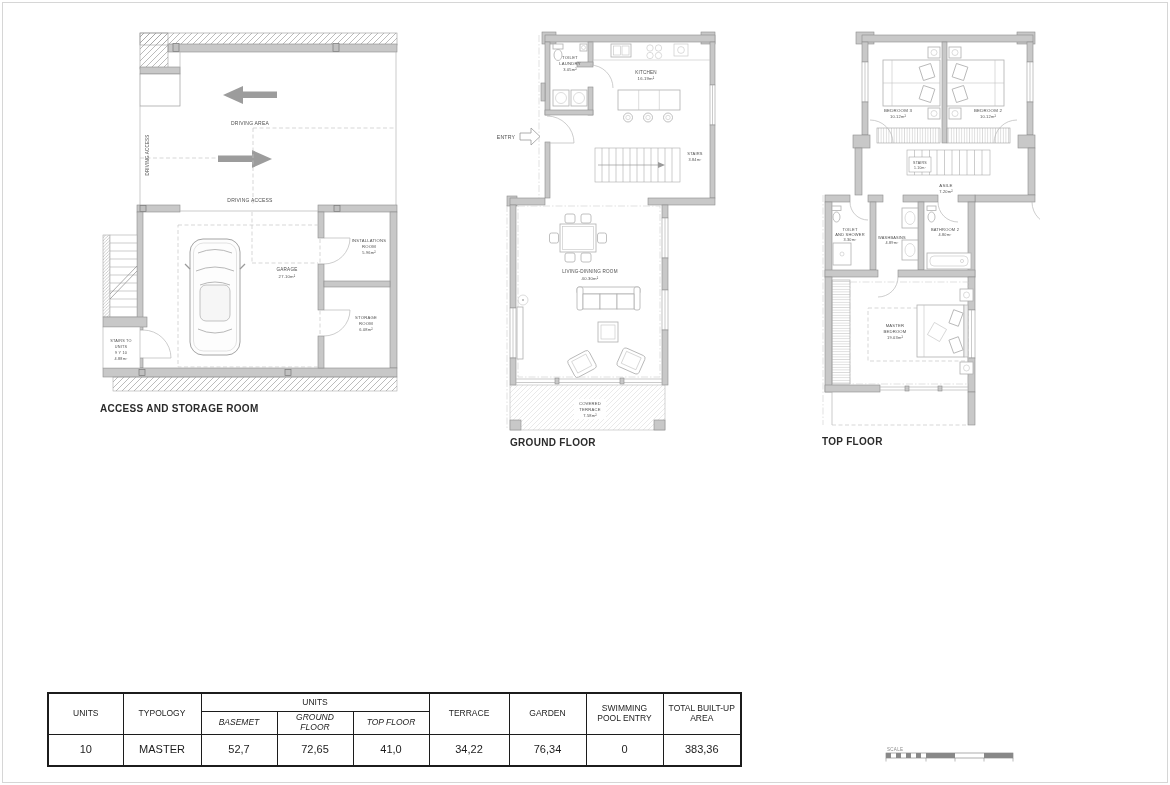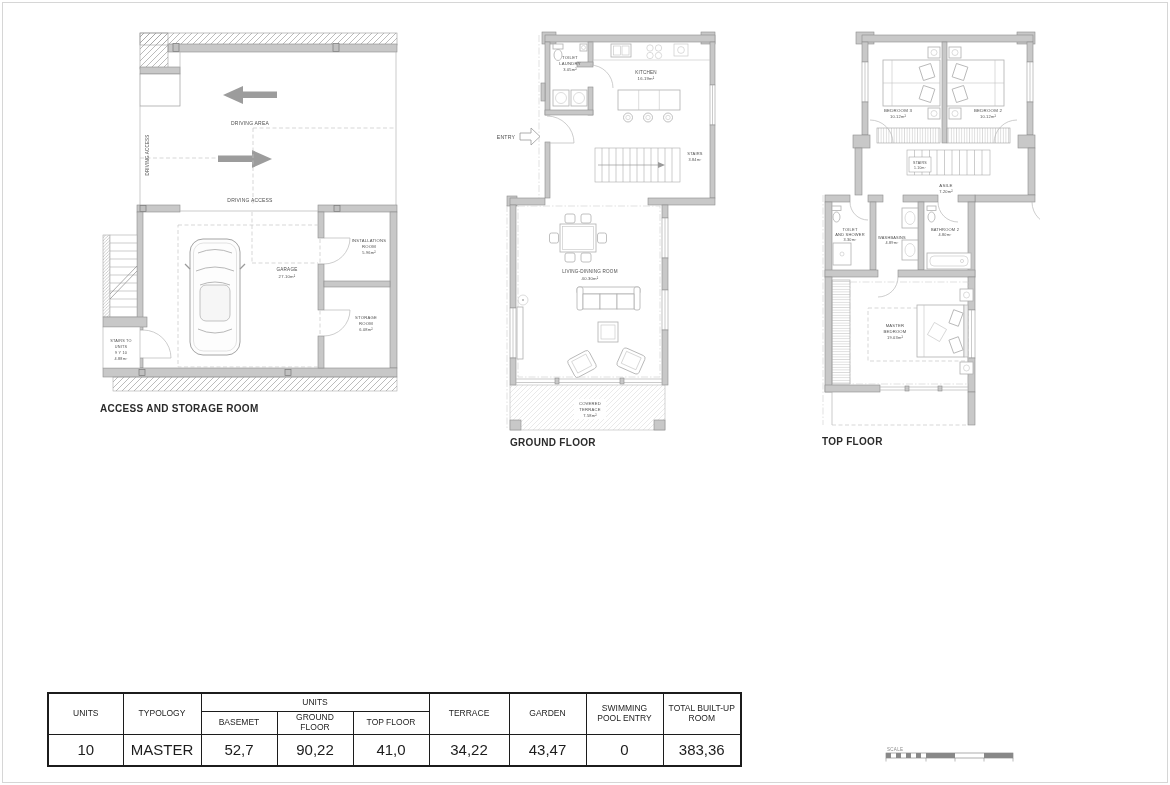--- a/index.html
+++ b/index.html
@@ -19,23 +19,23 @@
   .dash{stroke:#c6c6c6;stroke-width:.7;fill:none;stroke-dasharray:4 2.5;}
   .dashdot{stroke:#cfcfcf;stroke-width:.6;fill:none;stroke-dasharray:7 2 1.5 2;}
   .arrowfill{fill:#9c9c9c;}
   text.lab{font-family:"Liberation Sans",sans-serif;fill:#4f4f4f;text-anchor:middle;letter-spacing:.2px;}
   
   .area-table{position:absolute;left:47px;top:692px;border-collapse:collapse;table-layout:fixed;
               font-family:"Liberation Sans",sans-serif;color:#1c1c1c;}
   .area-table td{border:1.5px solid #1c1c1c;text-align:center;vertical-align:middle;
                  padding:1px 3px;font-size:8.5px;line-height:1.15;}
   .area-table{border:2px solid #1c1c1c;}
-  .area-table tr.datarow td{font-size:15px;height:28px;}
+  .area-table tr.datarow td{font-size:11px;height:28px;}
   .area-table tr.h1 td{height:15px;}
-  .area-table tr.h2 td{height:14px;}
+  .area-table tr.h2 td{height:14px;font-style:italic;}
 </style>
 </head>
 <body>
 
 <div class="sheet">
   <div class="frame"></div>
 
   <svg class="plan" style="left:95px;top:28px" width="335" height="390" viewBox="0 0 335 390">
     <defs>
       <pattern id="ph6" width="6" height="6" patternUnits="userSpaceOnUse">
@@ -573,35 +573,35 @@
         <col style="width:78px">
     </colgroup>
     <tbody>
         <tr class="h1">
       <td rowspan="2">UNITS</td>
       <td rowspan="2">TYPOLOGY</td>
       <td colspan="3">UNITS</td>
       <td rowspan="2">TERRACE</td>
       <td rowspan="2">GARDEN</td>
       <td rowspan="2">SWIMMING POOL ENTRY</td>
-      <td rowspan="2">TOTAL BUILT-UP ROOM</td>
+      <td rowspan="2">TOTAL BUILT-UP AREA</td>
     </tr>
     <tr class="h2">
       <td>BASEMET</td>
       <td>GROUND FLOOR</td>
       <td>TOP FLOOR</td>
     </tr>
     <tr class="datarow">
       <td>10</td>
       <td>MASTER</td>
       <td>52,7</td>
-      <td>90,22</td>
+      <td>72,65</td>
       <td>41,0</td>
       <td>34,22</td>
-      <td>43,47</td>
+      <td>76,34</td>
       <td>0</td>
       <td>383,36</td>
     </tr>
   </tbody>
     </table>
 
   <svg class="plan" style="left:883px;top:744px" width="135" height="22" viewBox="0 0 135 22">
     <text x="4" y="7" font-size="4.5" fill="#8a8a8a" font-family="Liberation Sans, sans-serif" letter-spacing="0.3">SCALE</text>
     <rect x="3" y="9" width="127" height="5" fill="#ffffff" stroke="#777" stroke-width="0.6"></rect>
     <g fill="#888">

